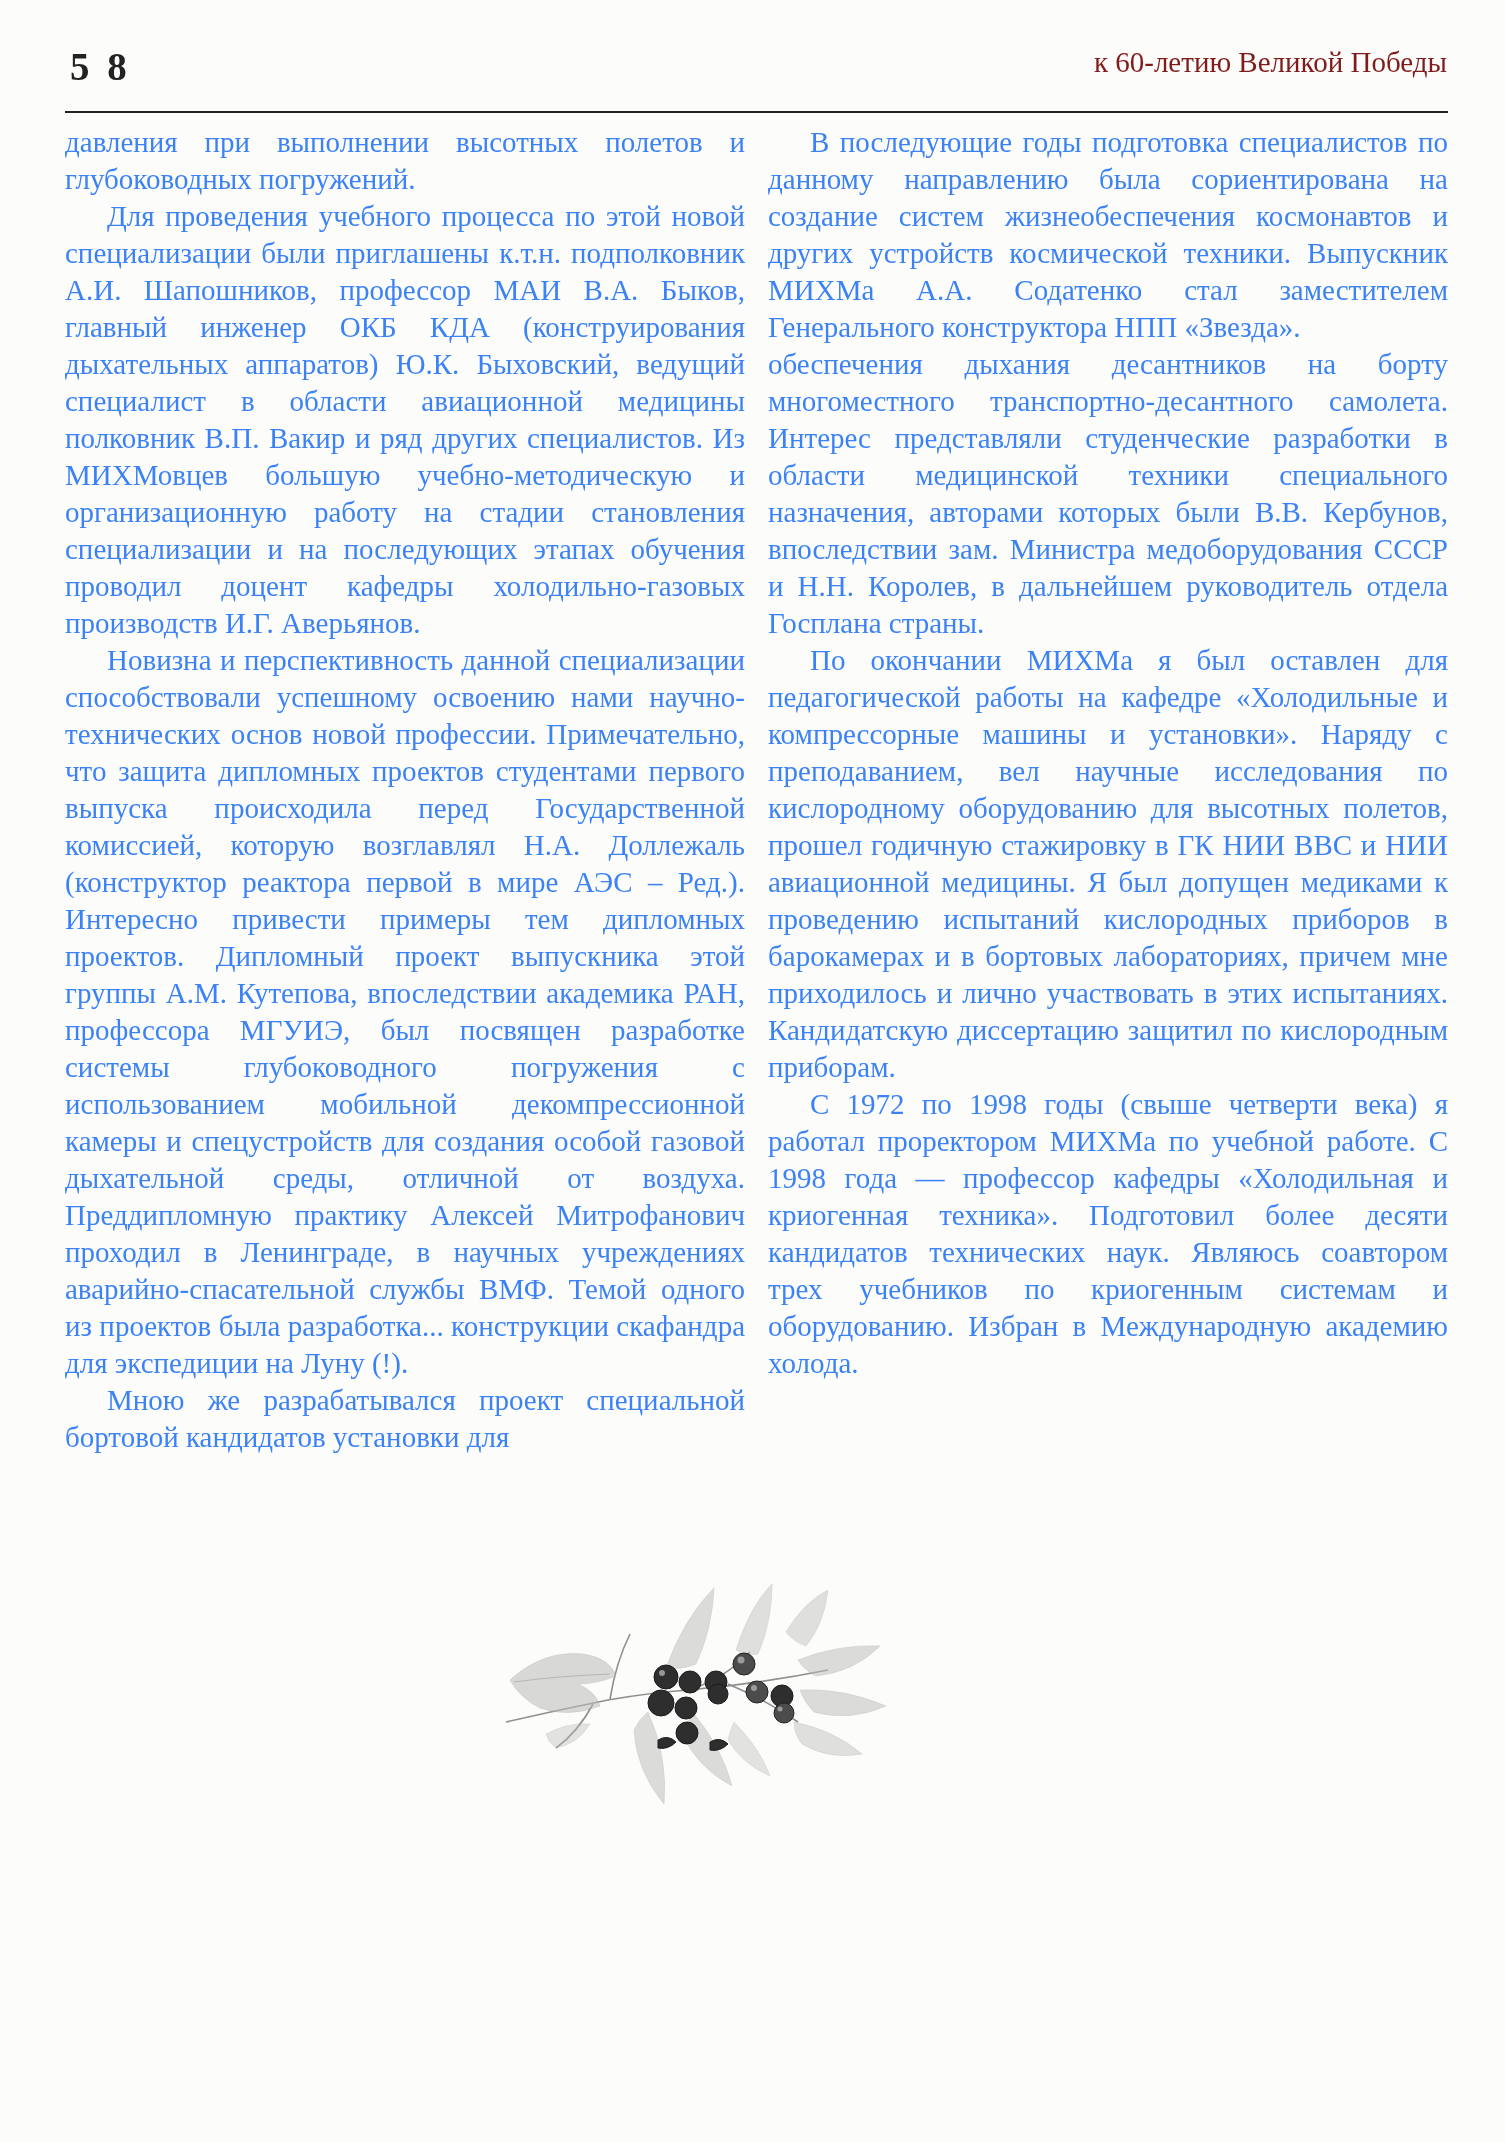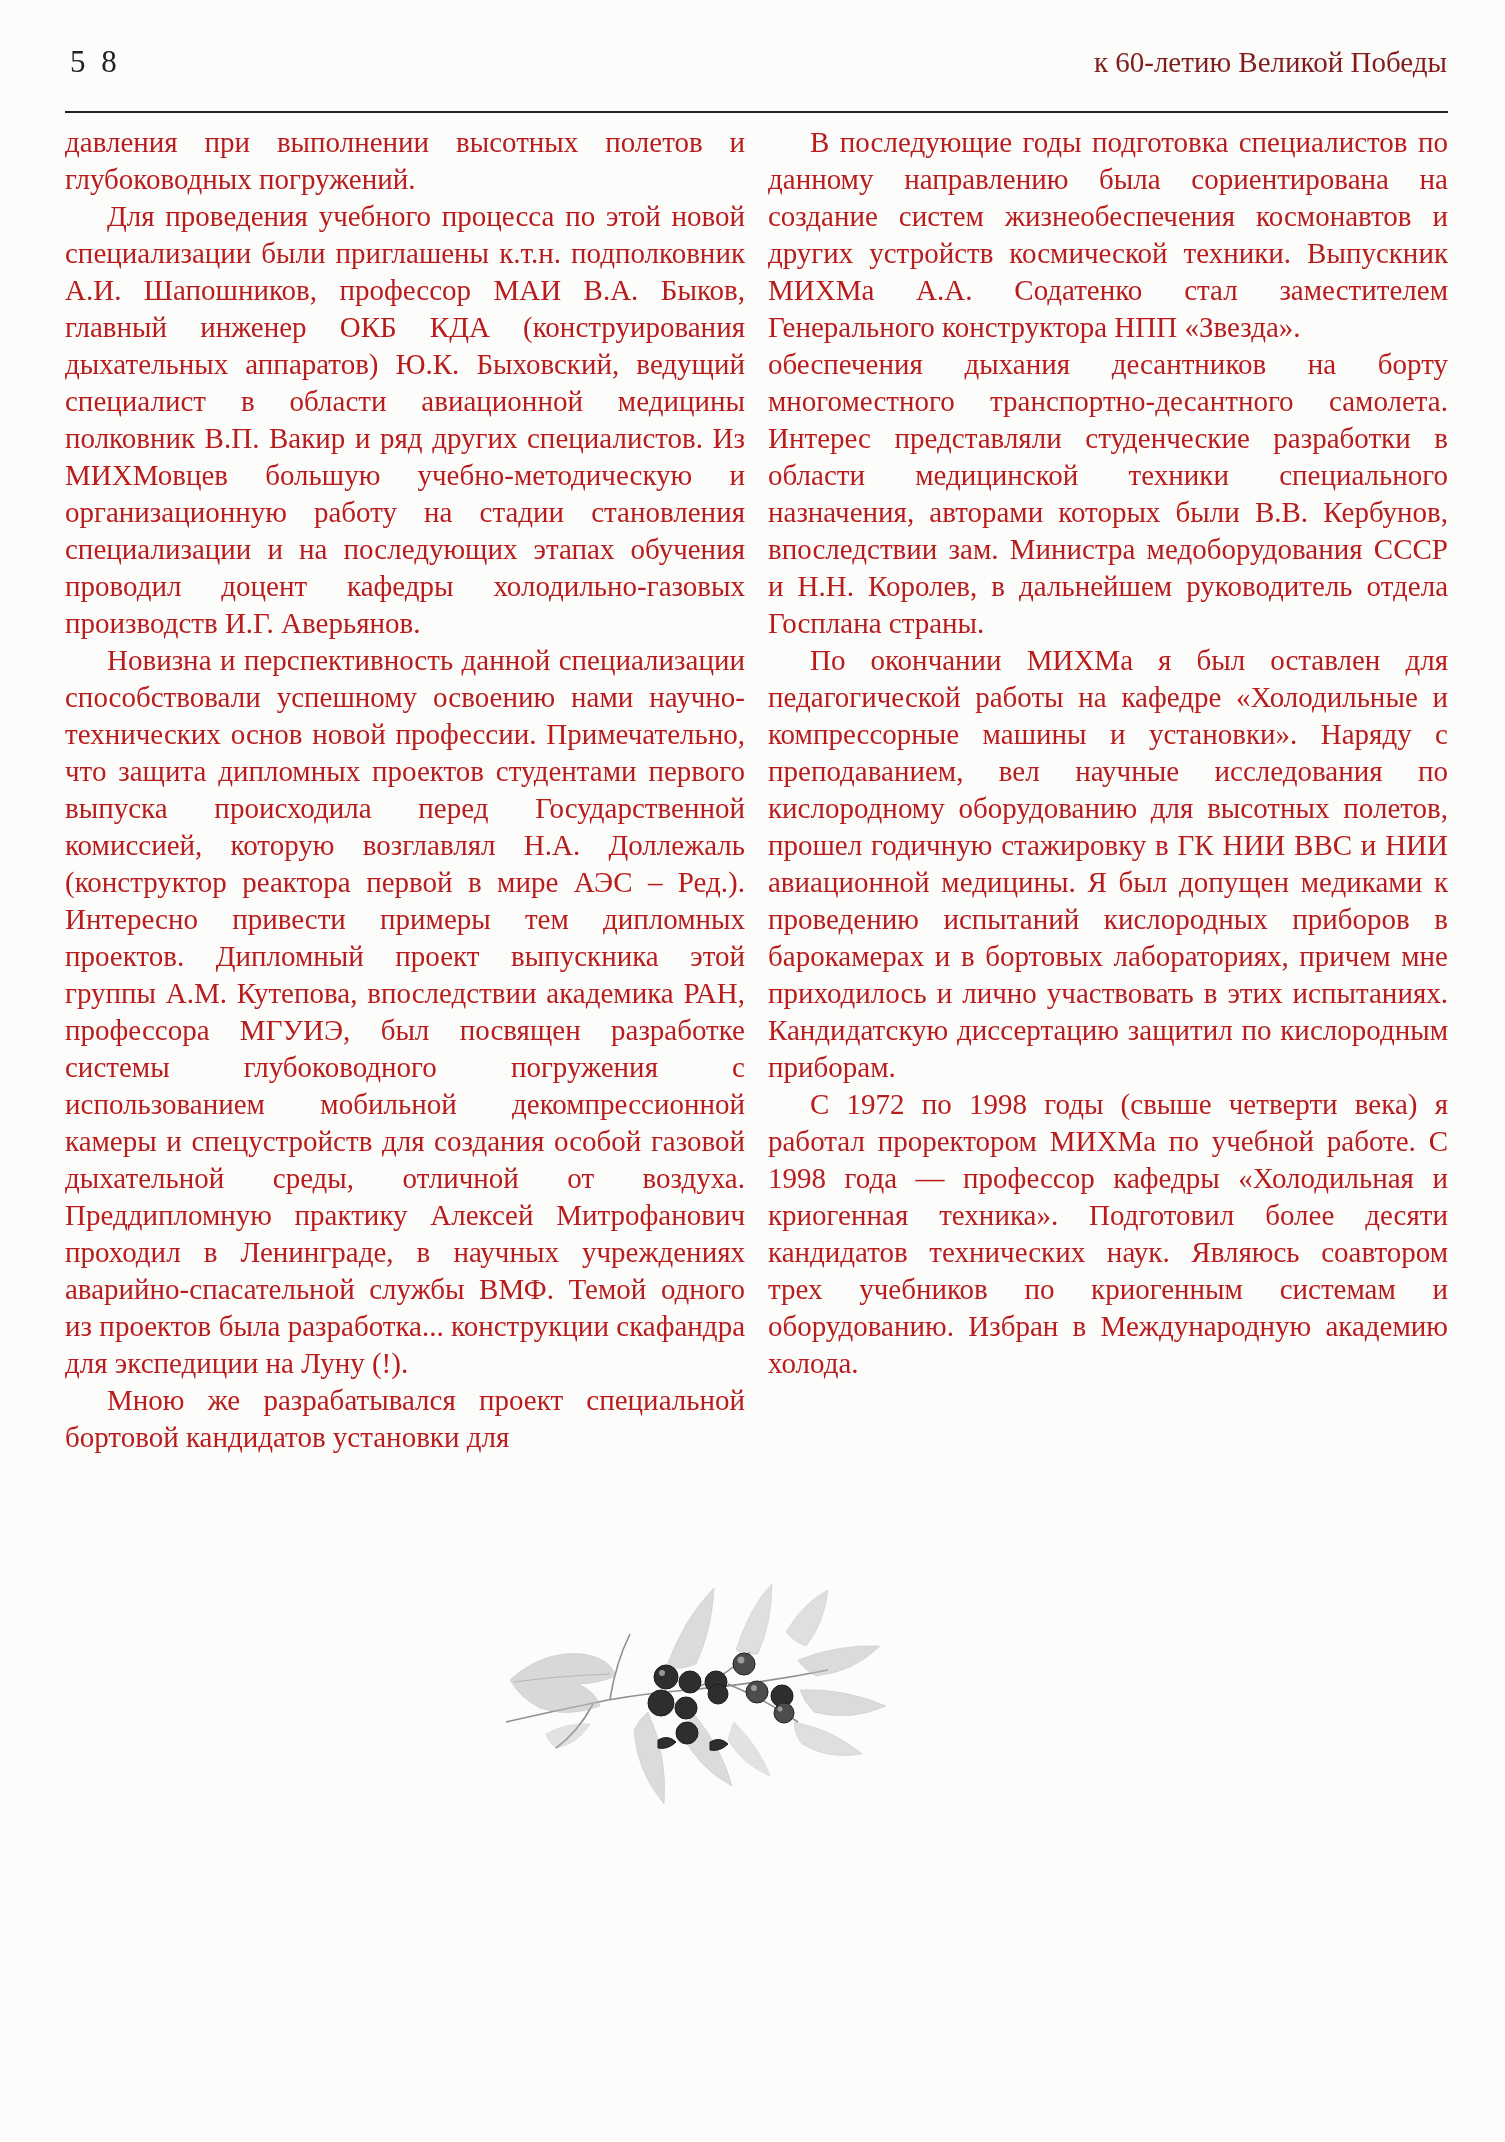--- a/index.html
+++ b/index.html
@@ -14,23 +14,24 @@
     margin: 0 auto;
     background: #fcfcfa;
     color: #161616;
     font-family: "Liberation Serif", "DejaVu Serif", serif;
     overflow: hidden;
   }
   .page-number {
     position: absolute;
     left: 70px;
     top: 44px;
-    font-size: 31px;
+    font-size: 39px;
     letter-spacing: 4px;
     color: #222;
+    font-weight: bold;
   }
   .running-title {
     position: absolute;
     right: 58px;
     top: 46px;
     font-size: 29px;
     color: #7f1d1d;
     white-space: nowrap;
   }
   .header-rule {
@@ -47,21 +48,21 @@
     top: 124px;
     width: 1383px;
     display: flex;
     gap: 23px;
   }
   .col {
     width: 680px;
     font-size: 29px;
     line-height: 37px;
     text-align: justify;
-    color: #b91c1c;
+    color: #3b82f6;
   }
   .para {
     margin: 0;
   }
   .para.indent {
     text-indent: 42px;
   }
   .illustration {
     position: absolute;
     left: 498px;

